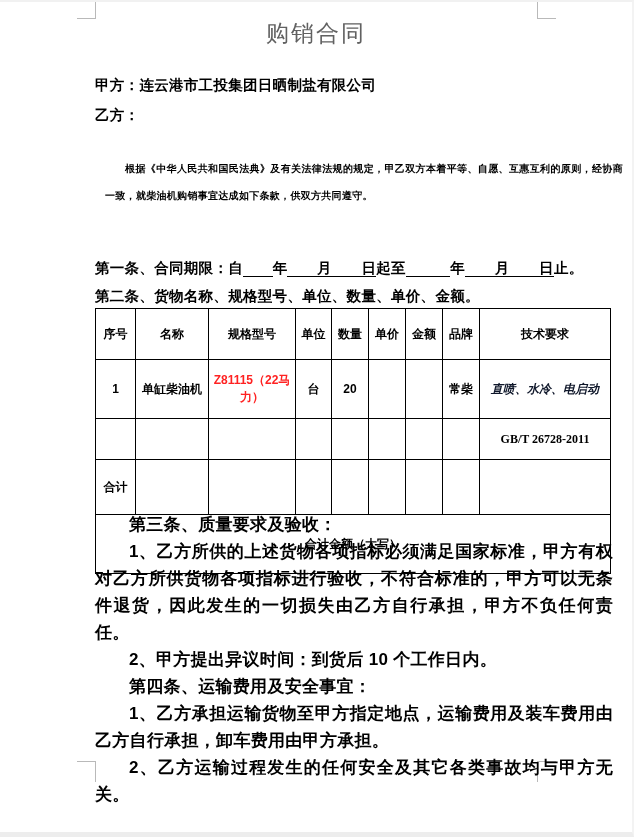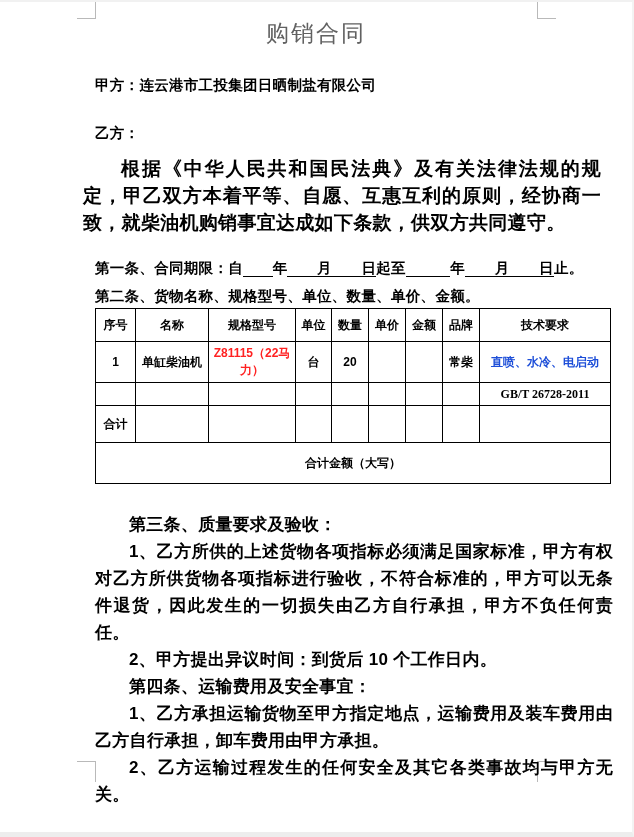--- a/index.html
+++ b/index.html
@@ -23,44 +23,44 @@
   .mark.br{left:537px;top:759px;height:20px;border-left:1px solid #b9b9b9;border-top:1px solid #b9b9b9;}
 
   .doc-title{
     position:absolute;top:16px;left:0;width:100%;
     text-align:center;
     font-family:Liberation Serif, serif;
     font-weight:400;font-size:23px;letter-spacing:2px;color:#616161;
   }
   .bodyline{position:absolute;left:95px;font-size:14.5px;font-weight:700;letter-spacing:.3px;font-family:Liberation Serif, serif;}
   .party-a{top:74px;}
-  .party-b{top:122px;}
+  .party-b{top:104px;}
   .preamble{
-    position:absolute;top:153px;left:83px;width:518px;
-    font-size:19px;font-weight:700;line-height:27px;
+    position:absolute;top:153px;left:105px;width:518px;
+    font-size:10px;font-weight:700;line-height:27px;
     text-indent:2em;text-align:justify;letter-spacing:.3px;
   }
   .clause-line{position:absolute;left:95px;font-size:14.5px;font-weight:700;letter-spacing:.3px;}
   .clause1{top:257px;}
   .clause2{top:285px;}
   .u{border-bottom:1px solid #000;}
 
   table.goods{
     position:absolute;top:306px;left:95px;width:515px;
     border-collapse:collapse;table-layout:fixed;
     font-size:12px;font-weight:700;text-align:center;
   }
-  table.goods td{border:1px solid #000;padding:0 2px;vertical-align:middle;overflow:hidden;}
+  table.goods td{border:1px solid #000;padding:9px 2px;vertical-align:middle;overflow:hidden;}
   tr.hdr td{height:32px;}
   tr.r1 td{height:40px;}
   tr.r2 td{height:22px;font-family:Liberation Serif, serif;}
   tr.r3 td{height:36px;}
   tr.rf td{height:40px;}
   .red{color:#ff2222;}
-  .darkred{color:#1d4ed8;}
+  .darkred{color:#0f172a;font-style:italic;}
 
   .clauses{
     position:absolute;top:509px;left:95px;width:518px;
     font-size:17px;font-weight:700;line-height:27px;
     text-align:justify;letter-spacing:.3px;
   }
   .clauses p{margin:0;text-indent:2em;}
 </style>
 </head>
 <body>

